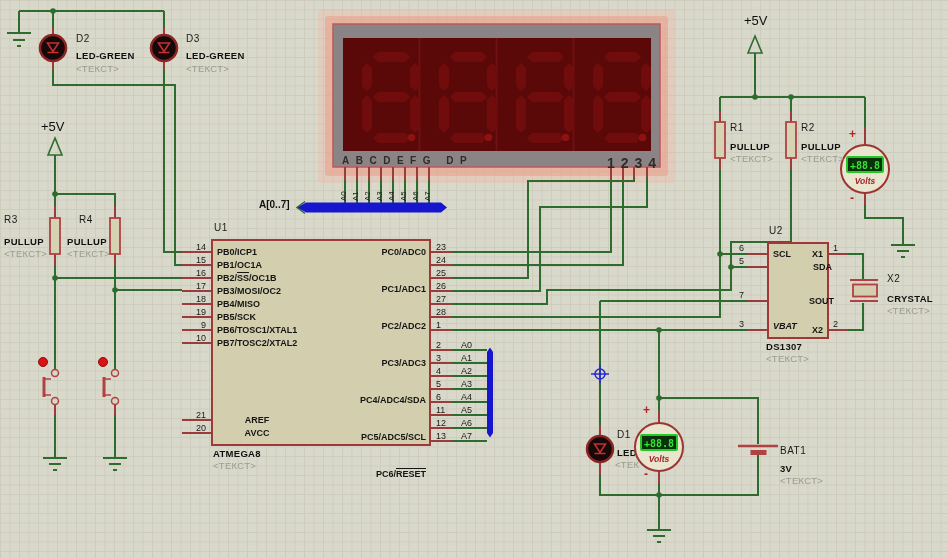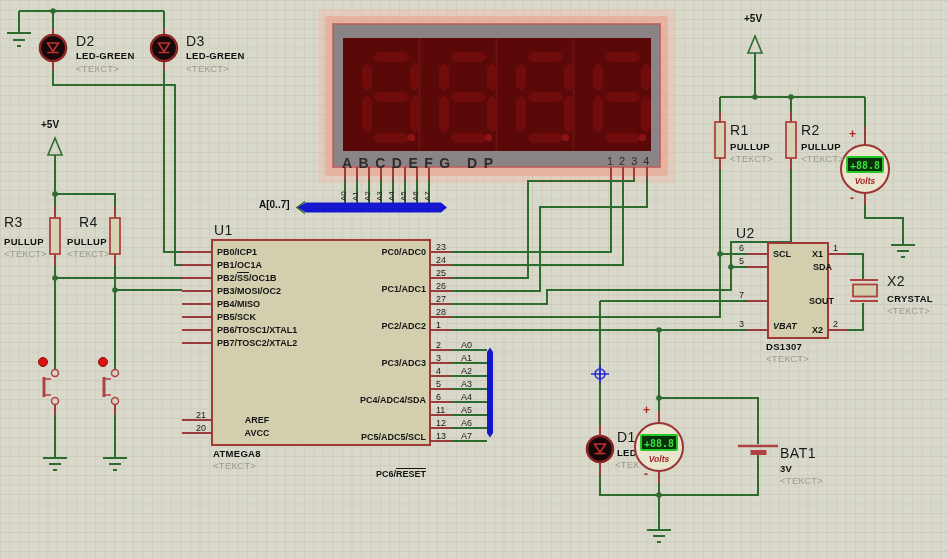--- a/index.html
+++ b/index.html
@@ -8,35 +8,35 @@
     background-color:#d9d9cb;
     background-image:
       linear-gradient(#cdccbd 1px, transparent 1px),
       linear-gradient(90deg, #cdccbd 1px, transparent 1px);
     background-size:9.5px 9.5px;
     font-family:"Liberation Sans", sans-serif;
   }
   #gfx{position:absolute;left:0;top:0;z-index:2;}
   .t{position:absolute;z-index:3;color:#111;white-space:nowrap;}
   .z1{z-index:1;}
-  .ref{font-size:14px;color:#1a1a1a;letter-spacing:0.5px;}
+  .ref{font-size:10px;color:#1a1a1a;letter-spacing:0.5px;}
   .val{font-size:9.5px;font-weight:bold;color:#101010;letter-spacing:0.3px;}
   .txt{font-size:9.5px;color:#9b9b8d;letter-spacing:0.3px;}
   .num{font-size:9px;color:#1a1a1a;}
-  .pwr{font-size:10px;font-weight:bold;color:#101010;}
+  .pwr{font-size:13px;font-weight:normal;color:#101010;}
   .sgn{font-size:12px;font-weight:bold;color:#b22222;}
   .pincol{position:absolute;z-index:3;display:flex;flex-direction:column;}
   .pinrow{height:13px;line-height:13px;font-size:9px;font-weight:bold;color:#141414;white-space:nowrap;}
   .numrow{height:13px;line-height:13px;font-size:9px;color:#1a1a1a;white-space:nowrap;}
   .r{text-align:right;}
   .bar{text-decoration:overline;}
   .rot{position:absolute;z-index:3;width:30px;height:10px;line-height:10px;font-size:8px;color:#222;
        transform:rotate(-90deg);transform-origin:left top;}
-  .seg-letters{font-size:14px;font-weight:bold;letter-spacing:6.5px;color:#2e2b28;}
-  .dig-letters{font-size:11px;font-weight:normal;letter-spacing:6px;color:#2e2b28;}
+  .seg-letters{font-size:10px;font-weight:bold;letter-spacing:6.5px;color:#2e2b28;}
+  .dig-letters{font-size:14px;font-weight:bold;letter-spacing:6px;color:#2e2b28;}
   .buslbl{font-size:10px;font-weight:bold;color:#111;}
 </style>
 </head>
 <body>
 
 <div id="canvas">
 
   <svg id="gfx" width="948" height="558" viewBox="0 0 948 558">
     <defs>
       <polygon id="sgA" points="0,5 5,0 32,0 37,5 32,10 5,10"></polygon>
@@ -253,20 +253,30 @@
   <div class="rot" style="left:399px;top:201px;">A5</div>
   <div class="rot" style="left:411px;top:201px;">A6</div>
   <div class="rot" style="left:423px;top:201px;">A7</div>
 
   <div class="t buslbl" style="left:259px;top:199px;">A[0..7]</div>
 
   <div class="t ref" style="left:214px;top:222px;">U1</div>
   <div class="t val" style="left:213px;top:448px;">ATMEGA8</div>
   <div class="t txt" style="left:213px;top:460px;">&lt;ТЕКСТ&gt;</div>
 
+  <div class="pincol" style="left:180px;top:241px;width:26px;">
+    <div class="numrow r">14</div>
+    <div class="numrow r">15</div>
+    <div class="numrow r">16</div>
+    <div class="numrow r">17</div>
+    <div class="numrow r">18</div>
+    <div class="numrow r">19</div>
+    <div class="numrow r">9</div>
+    <div class="numrow r">10</div>
+  </div>
 
   <div class="pincol" style="left:217px;top:246px;width:140px;">
     <div class="pinrow"><span>PB0/ICP1</span></div>
     <div class="pinrow"><span>PB1/OC1A</span></div>
     <div class="pinrow"><span>PB2/</span><span class="bar">SS</span><span>/OC1B</span></div>
     <div class="pinrow"><span>PB3/MOSI/OC2</span></div>
     <div class="pinrow"><span>PB4/MISO</span></div>
     <div class="pinrow"><span>PB5/SCK</span></div>
     <div class="pinrow"><span>PB6/TOSC1/XTAL1</span></div>
     <div class="pinrow"><span>PB7/TOSC2/XTAL2</span></div>
@@ -315,21 +325,21 @@
     <div class="numrow">A0</div>
     <div class="numrow">A1</div>
     <div class="numrow">A2</div>
     <div class="numrow">A3</div>
     <div class="numrow">A4</div>
     <div class="numrow">A5</div>
     <div class="numrow">A6</div>
     <div class="numrow">A7</div>
   </div>
 
-  <div class="t ref" style="left:736px;top:225px;">U2</div>
+  <div class="t ref" style="left:769px;top:225px;">U2</div>
   <div class="t val" style="left:766px;top:341px;">DS1307</div>
   <div class="t txt" style="left:766px;top:353px;">&lt;ТЕКСТ&gt;</div>
   <div class="t num r" style="left:722px;top:243px;width:22px;">6</div>
   <div class="t num r" style="left:722px;top:256px;width:22px;">5</div>
   <div class="t num r" style="left:722px;top:290px;width:22px;">7</div>
   <div class="t num r" style="left:722px;top:319px;width:22px;">3</div>
   <div class="t num" style="left:833px;top:243px;">1</div>
   <div class="t num" style="left:833px;top:319px;">2</div>
   <div class="t pinrow" style="left:773px;top:248px;">SCL</div>
   <div class="t pinrow" style="left:773px;top:261px;margin-left:40px;">SDA</div>

